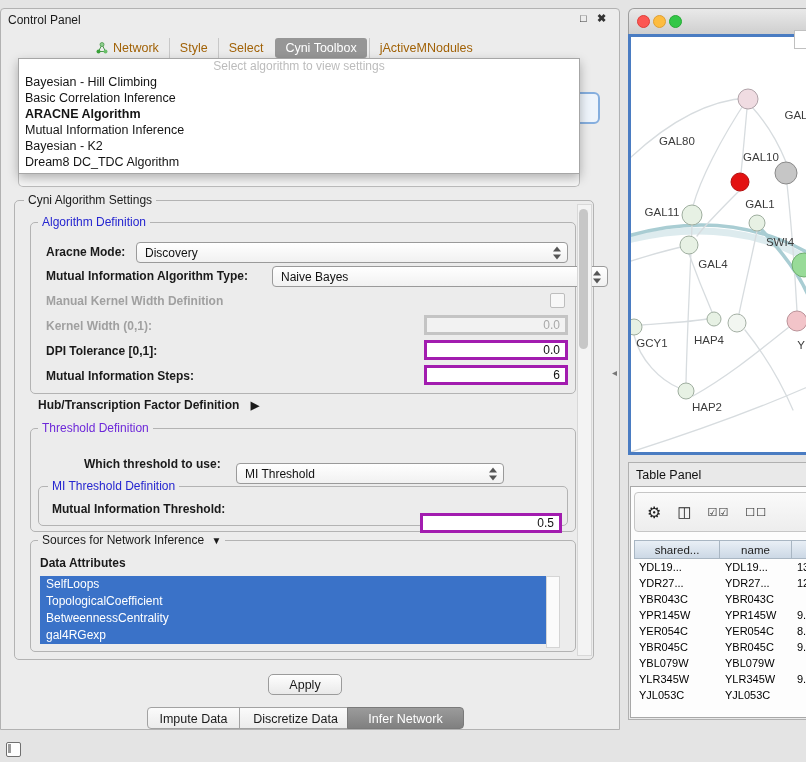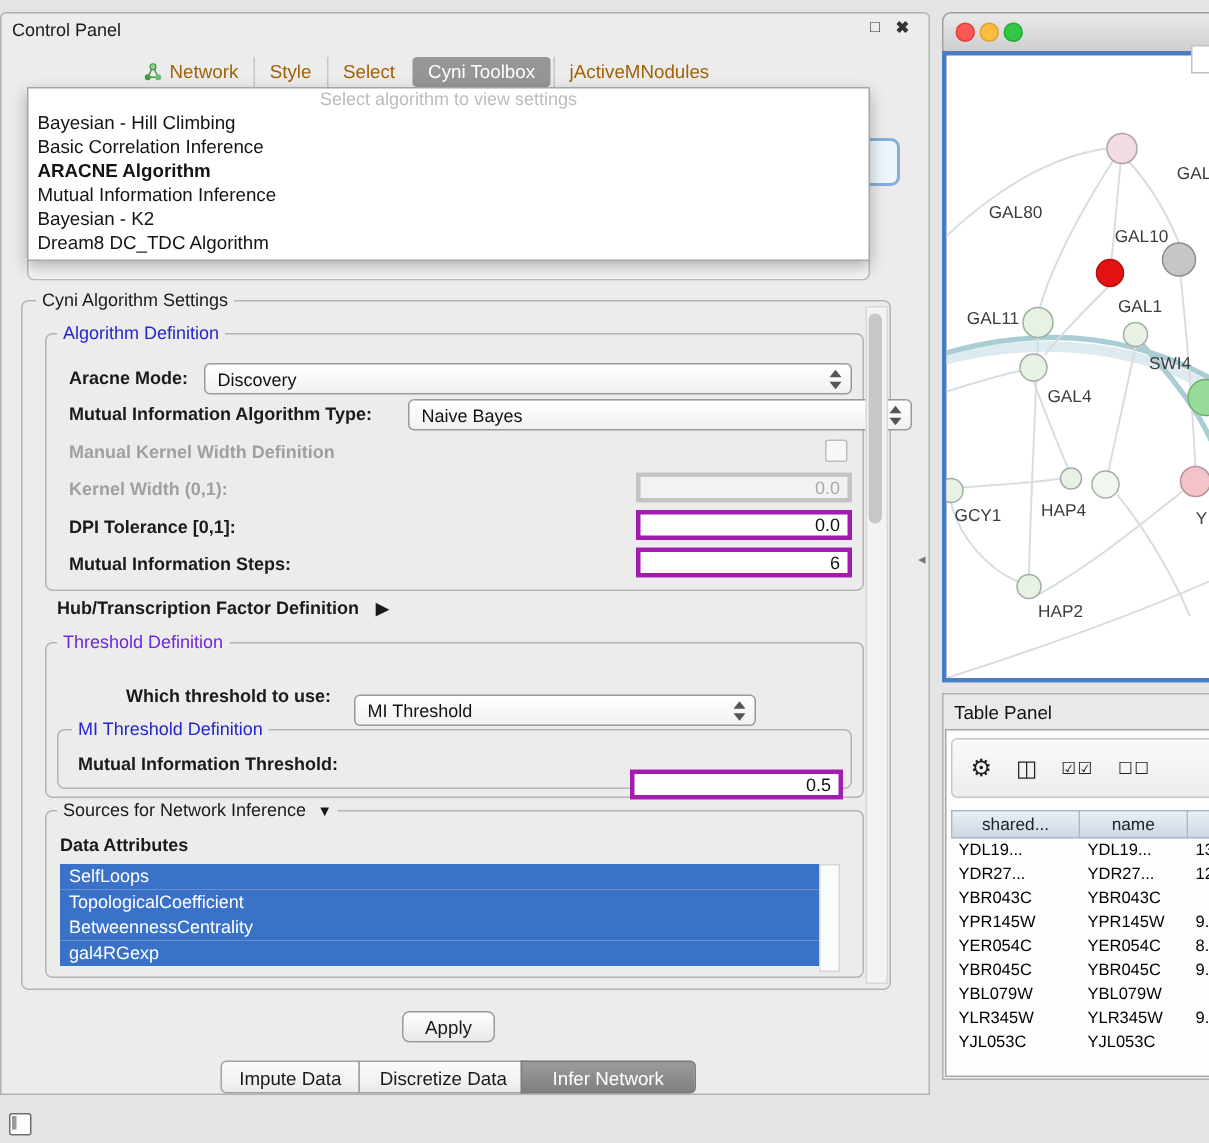--- a/index.html
+++ b/index.html
@@ -189,21 +189,21 @@
     <div class="src-item">TopologicalCoefficient</div>
     <div class="src-item">BetweennessCentrality</div>
     <div class="src-item">gal4RGexp</div>
   </div>
   <div class="src-scroll" style="left:546px;top:576px;width:12px;height:70px"></div>
 
   <div class="sb-track" style="left:577px;top:204px;width:13px;height:450px">
     <div class="sb-thumb"></div>
   </div>
 
-  <div class="btn" style="left:268px;top:674px;width:62px;height:21px">Apply</div>
+  <div class="btn" style="left:268px;top:674px;width:74px;height:21px">Apply</div>
 
   <div class="seg" style="left:147px;top:707px;width:93px;border-radius:4px 0 0 4px">Impute Data</div>
   <div class="seg" style="left:239px;top:707px;width:113px">Discretize Data</div>
   <div class="seg active" style="left:347px;top:707px;width:117px;border-radius:0 4px 4px 0">Infer Network</div>
 
   <div class="abs" style="left:612px;top:367px;font-size:10px;color:#777">◂</div>
 
   <div class="abs net-titlebar" style="left:628px;top:8px;width:186px;height:26px">
     <span class="light" style="left:8px;background:#fc5753;border:1px solid #df3e39"></span>
     <span class="light" style="left:24px;background:#fdbc40;border:1px solid #de9f34"></span>

